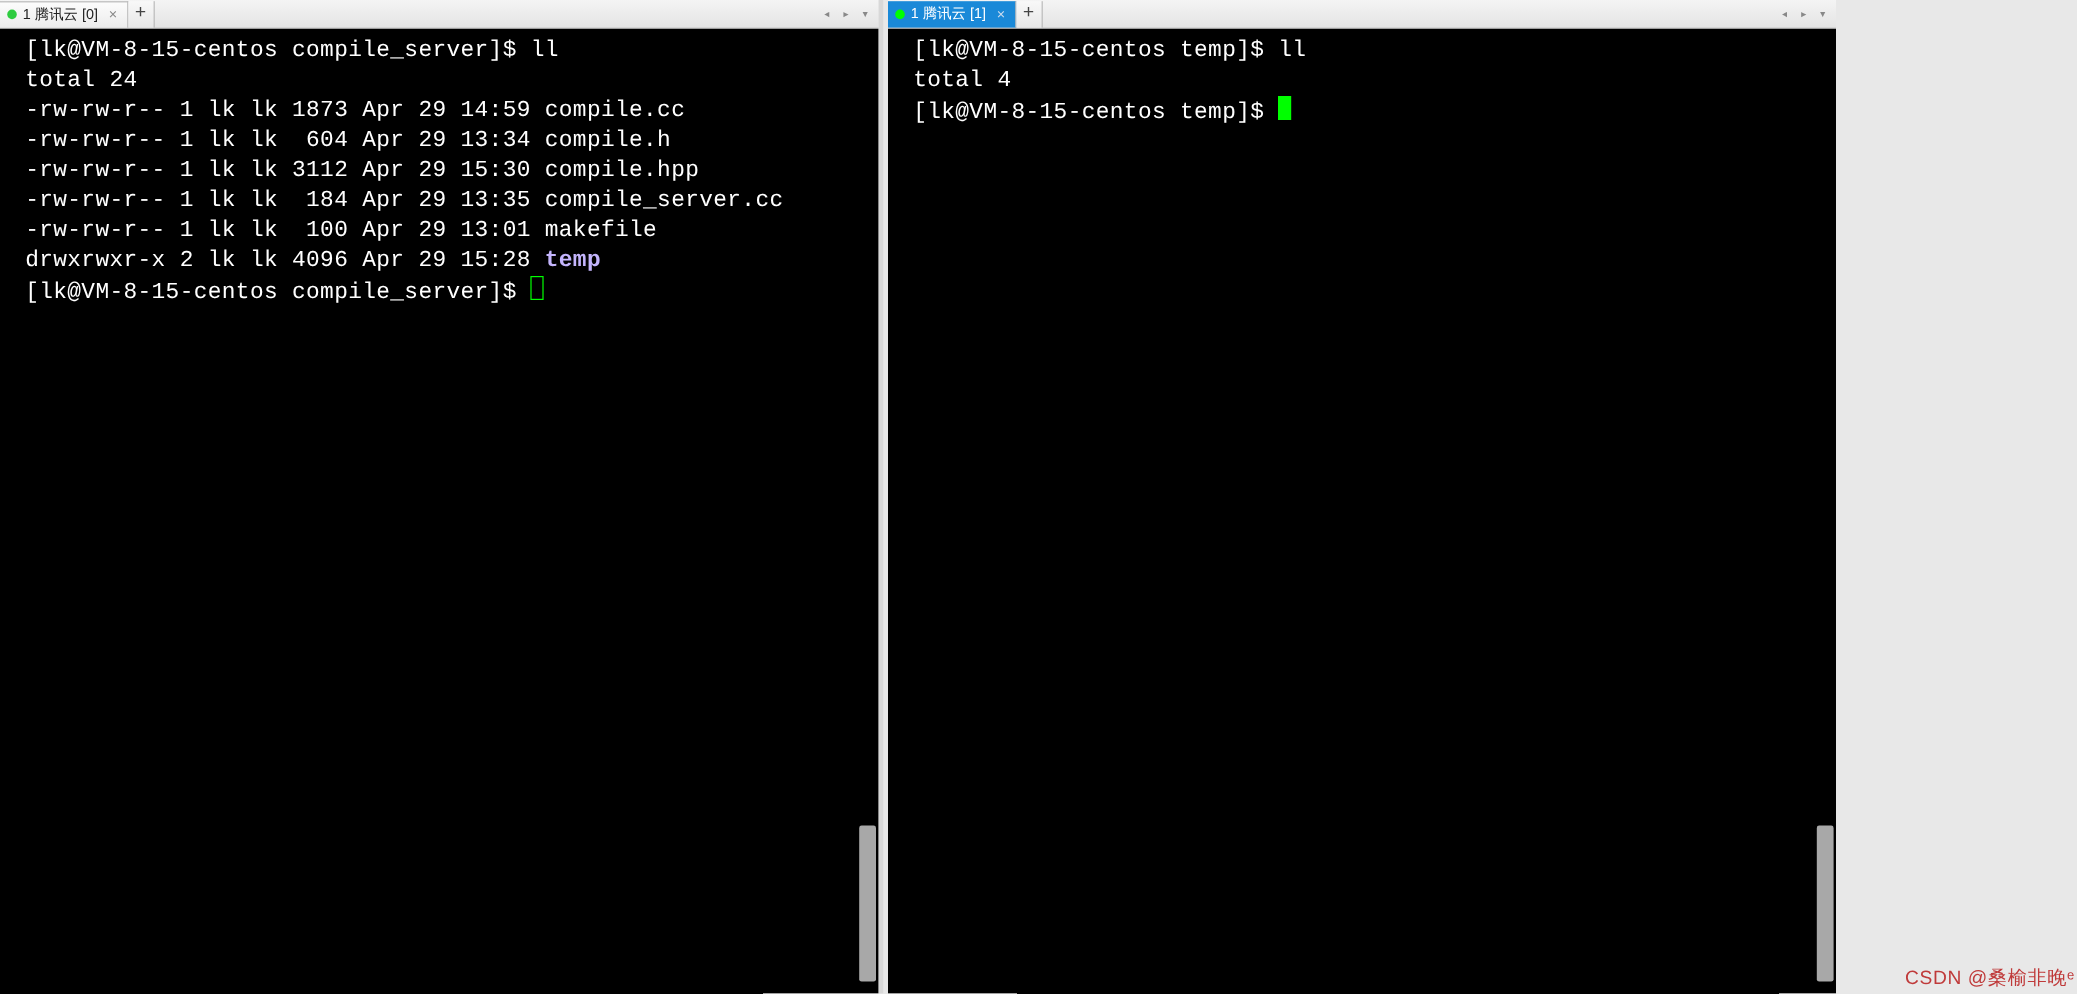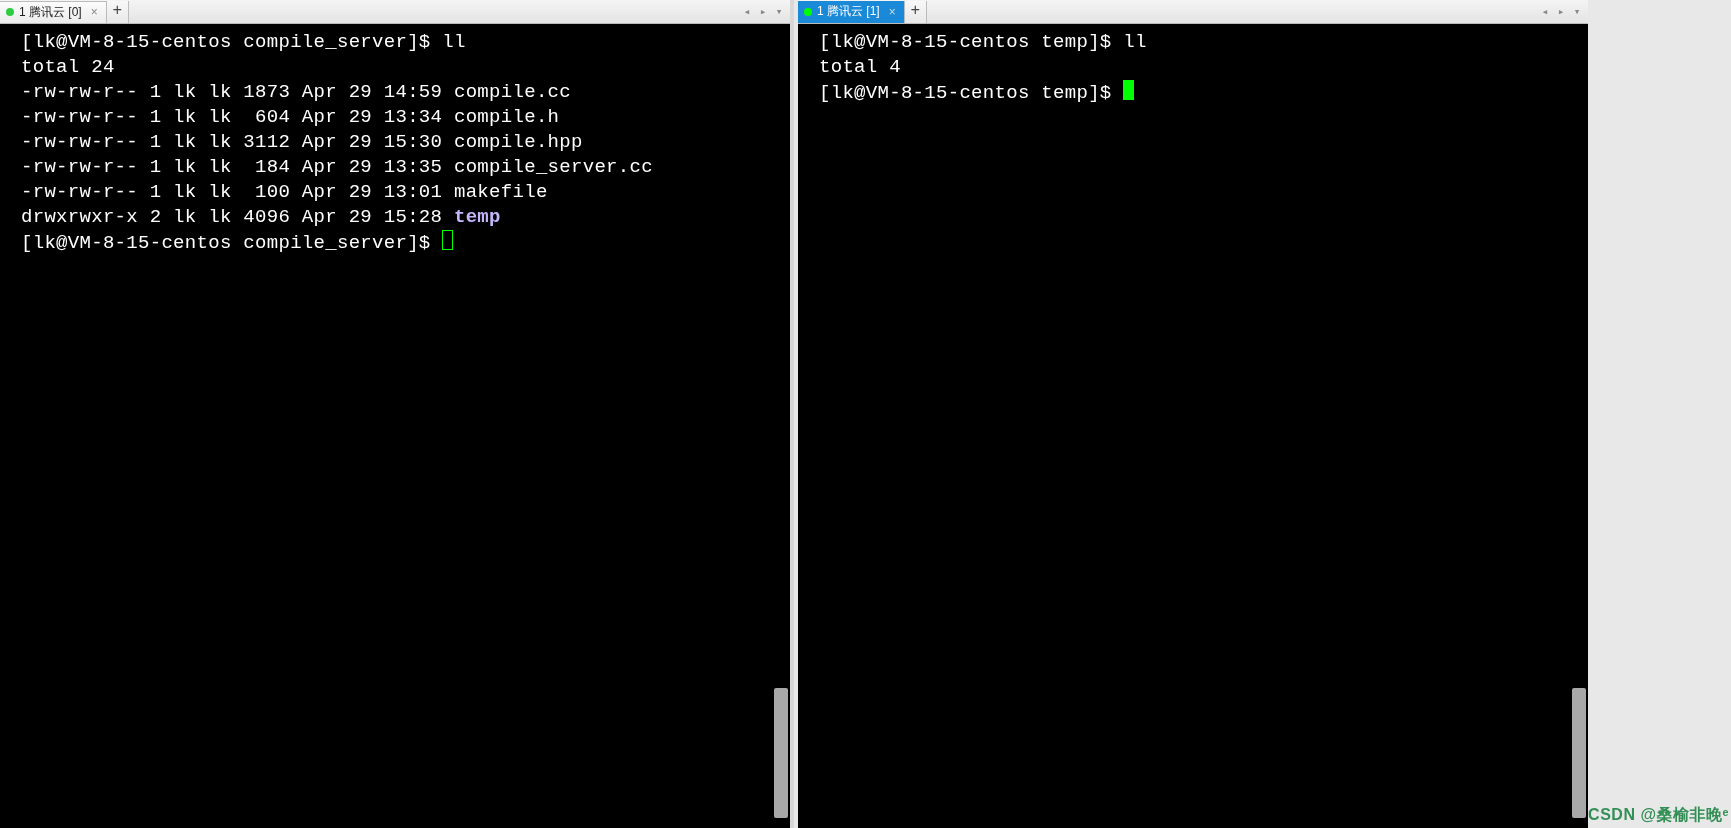--- a/index.html
+++ b/index.html
@@ -11,21 +11,21 @@
       display: flex;
       position: relative;
       overflow: hidden;
     }
     .pane {
       display: flex;
       flex-direction: column;
       height: 100%;
       position: relative;
     }
-    .pane-left { width: 790px; }
+    .pane-left { width: 732px; }
     .pane-right { width: 790px; margin-left: 4px; }
     .splitter {
       width: 4px;
       background: #d8d8d8;
       height: 100%;
       cursor: col-resize;
     }
     .tabbar {
       height: 24px;
       background: linear-gradient(to bottom, #f4f4f4, #e4e4e4);
@@ -117,25 +117,24 @@
       width: 14px;
       height: 130px;
       background: #a8a8a8;
       border-radius: 2px;
     }
     .watermark {
       position: absolute;
       right: 2px;
       bottom: 2px;
       font-size: 16px;
-      color: #15803d;
+      color: #b91c1c;
       font-family: -apple-system, "Segoe UI", Arial, sans-serif;
       opacity: 0.85;
       letter-spacing: 0.5px;
-      font-weight: bold;
     }
   </style>
 </head>
 <body>
 
 <div class="pane pane-left">
   <div class="tabbar">
     <div class="tab active-left">
       <span class="tab-dot dot-green"></span>
       <span>1 腾讯云 [0]</span>

